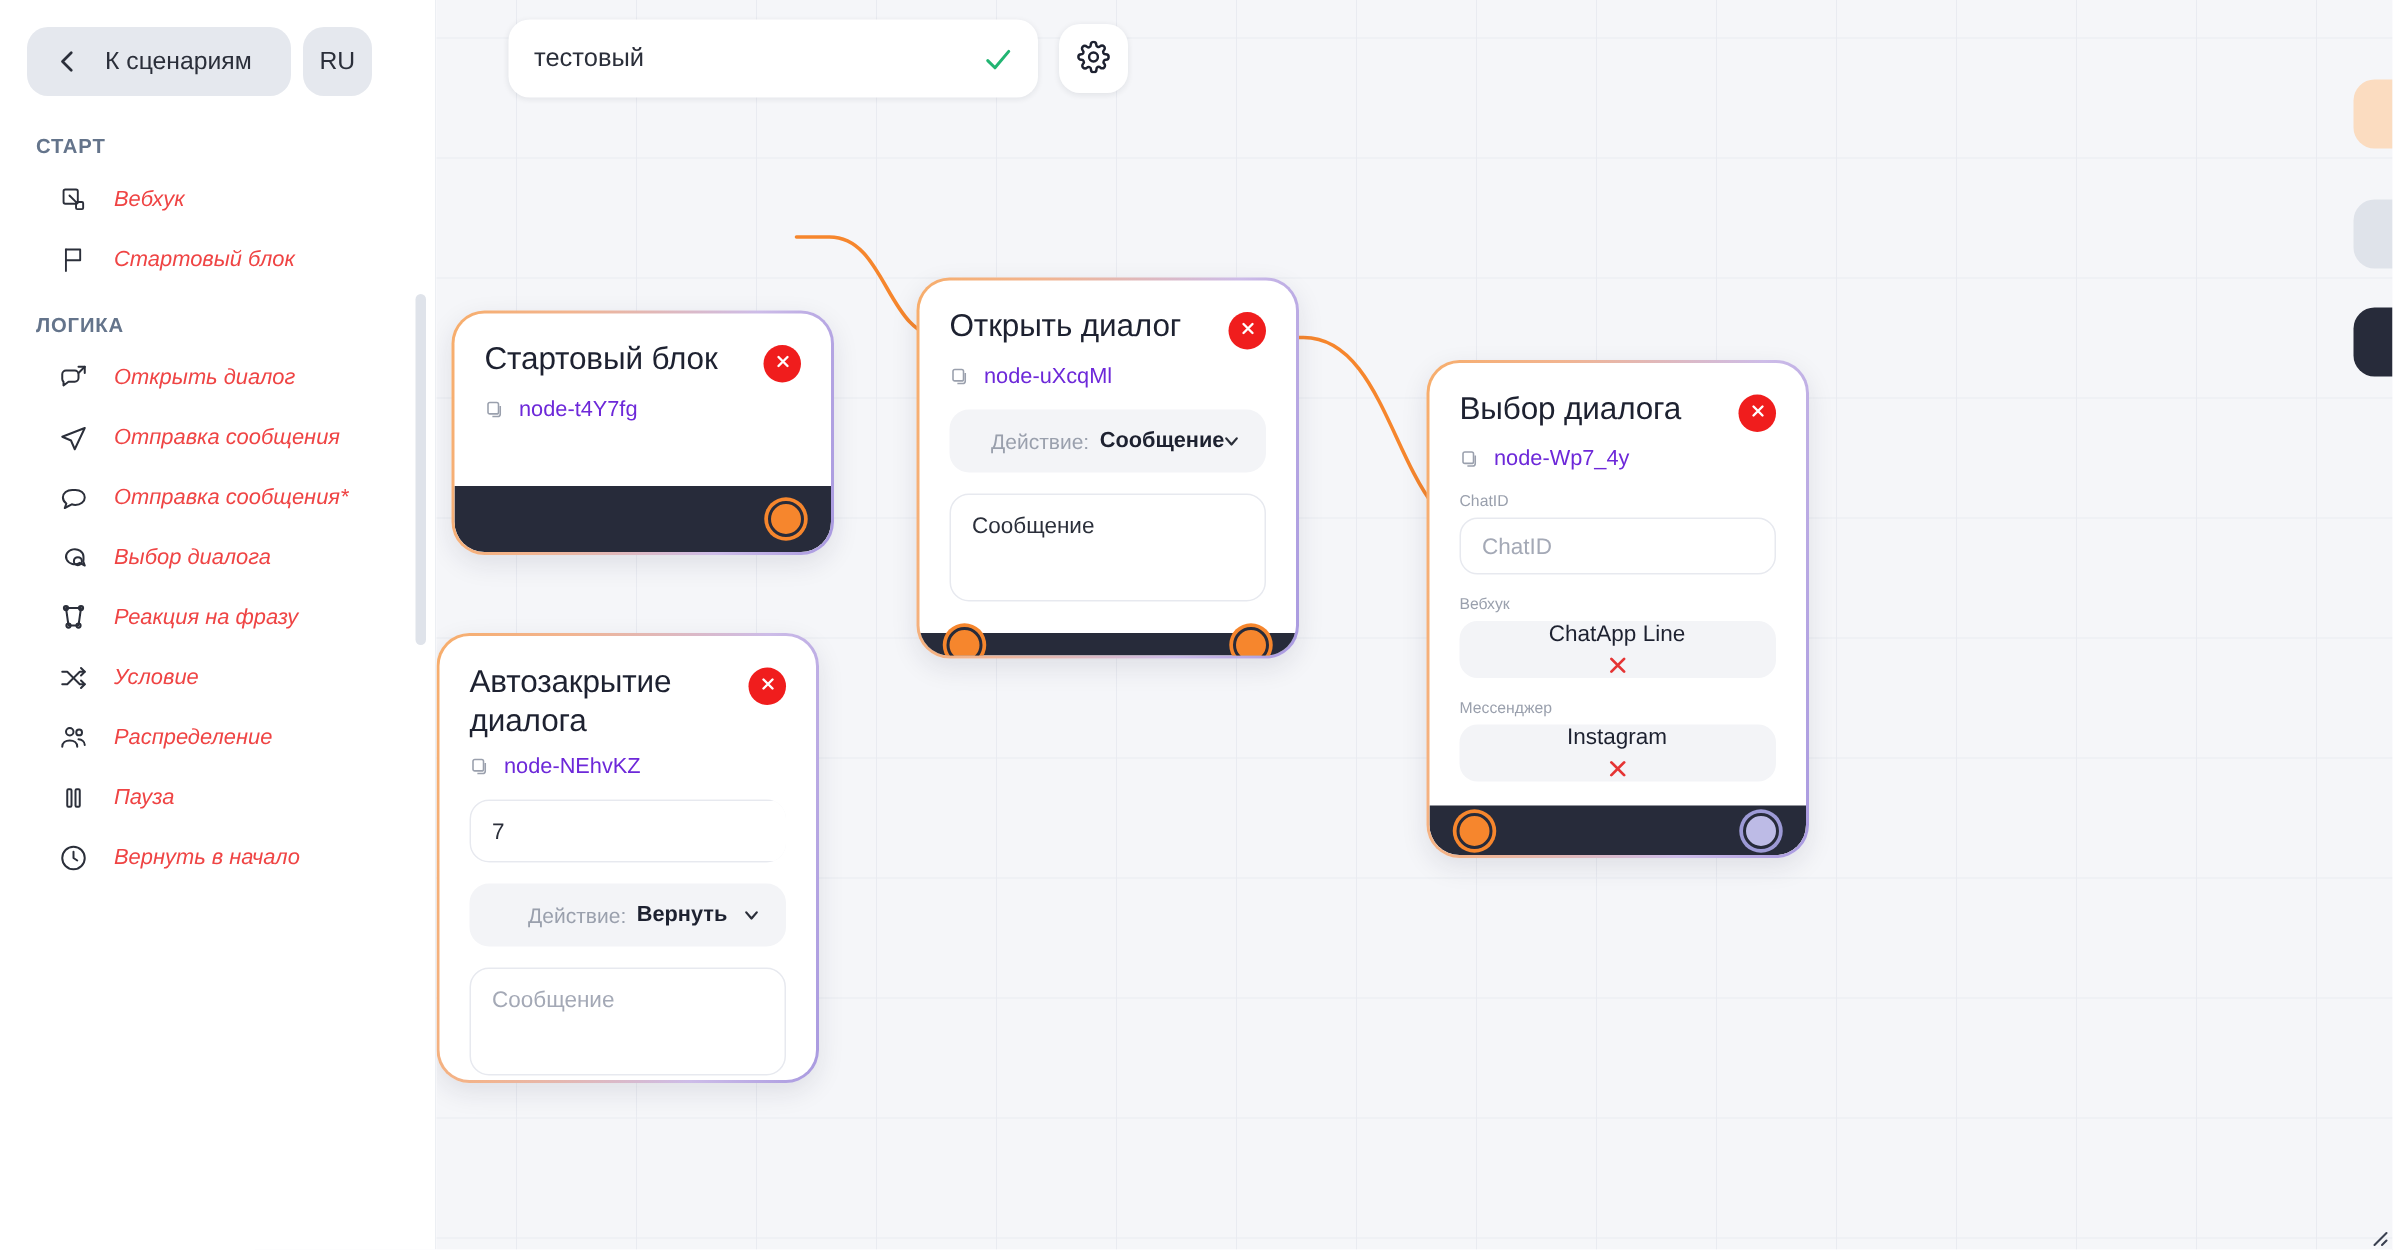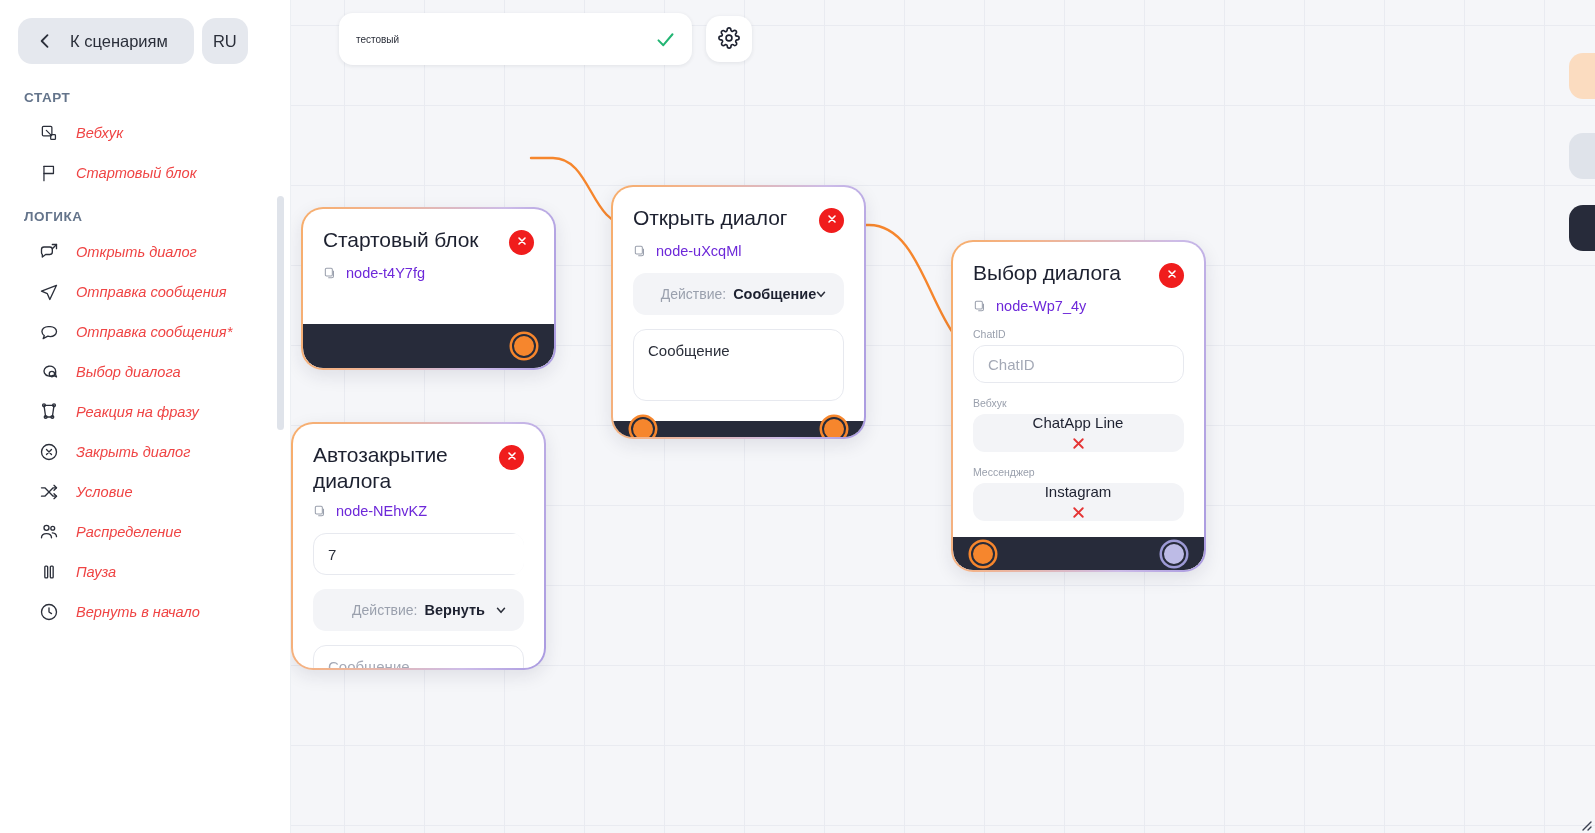--- a/index.html
+++ b/index.html
@@ -123,21 +123,21 @@
     width: 353px; height: 52px;
     background: #fff;
     border-radius: 14px;
     box-shadow: 0 1px 4px rgba(22,28,45,.09);
     display: flex; align-items: center;
   }
   .name-input {
     flex: 1 1 auto;
     border: none; outline: none; background: transparent;
     font-family: inherit;
-    font-size: 10px;
+    font-size: 17px;
     color: #2b2f3a;
     padding: 0 40px 0 17px;
   }
   .check-icon {
     position: absolute; right: 16px; top: 50%;
     transform: translateY(-50%);
     width: 22px; height: 22px;
     display: flex; align-items: center; justify-content: center;
     cursor: pointer;
   }
@@ -322,21 +322,21 @@
   }
   .port.orange { background: #f6862d; border: 2.5px solid #272b3a; box-shadow: 0 0 0 2.5px #f6862d; }
   .port.purple { background: #bdbbe6; border: 2.5px solid #272b3a; box-shadow: 0 0 0 2.5px #9d9ad6; }
   .port.left  { left: 18px; }
   .port.right { right: 18px; }
 
   
   #node-start   { left: 10px;  top: 207px; width: 255px; height: 163px; }
   #node-open    { left: 320px; top: 185px; width: 255px; height: 254px; }
   #node-choose  { left: 660px; top: 240px; width: 255px; height: 332px; }
-  #node-auto    { left: 0px;   top: 422px; width: 255px; height: 248px; }
+  #node-auto    { left: 0px;   top: 422px; width: 255px; height: 300px; }
 </style>
 </head>
 <body>
 
 <div class="app">
 
   <aside class="sidebar">
     <div class="sidebar-top">
       <button class="back-btn">
         <span class="chev">
@@ -421,29 +421,20 @@
               <path d="M6 4h12l-2 14H8z"></path>
               <circle cx="6" cy="4" r="1.7"></circle>
               <circle cx="18" cy="4" r="1.7"></circle>
               <circle cx="8" cy="18" r="1.7"></circle>
               <circle cx="16" cy="18" r="1.7"></circle>
             </svg>
         </span>
         <span class="nav-label">Реакция на фразу</span>
       </div>
 
-      <div class="nav-item">
-        <span class="nav-icon">
-          <svg width="20" height="20" viewBox="0 0 24 24" fill="none" stroke="#2b2f3a" stroke-width="1.6" stroke-linecap="round" stroke-linejoin="round">
-              <circle cx="12" cy="12" r="9"></circle>
-              <path d="M9 9l6 6M15 9l-6 6"></path>
-            </svg>
-        </span>
-        <span class="nav-label">Закрыть диалог</span>
-      </div>
 
       <div class="nav-item">
         <span class="nav-icon">
           <svg width="20" height="20" viewBox="0 0 24 24" fill="none" stroke="#2b2f3a" stroke-width="1.6" stroke-linecap="round" stroke-linejoin="round">
               <path d="M3 7h4l10 10h4"></path>
               <path d="M3 17h4L17 7h4"></path>
               <polyline points="18 4 21 7 18 10"></polyline>
               <polyline points="18 14 21 17 18 20"></polyline>
             </svg>
         </span>

